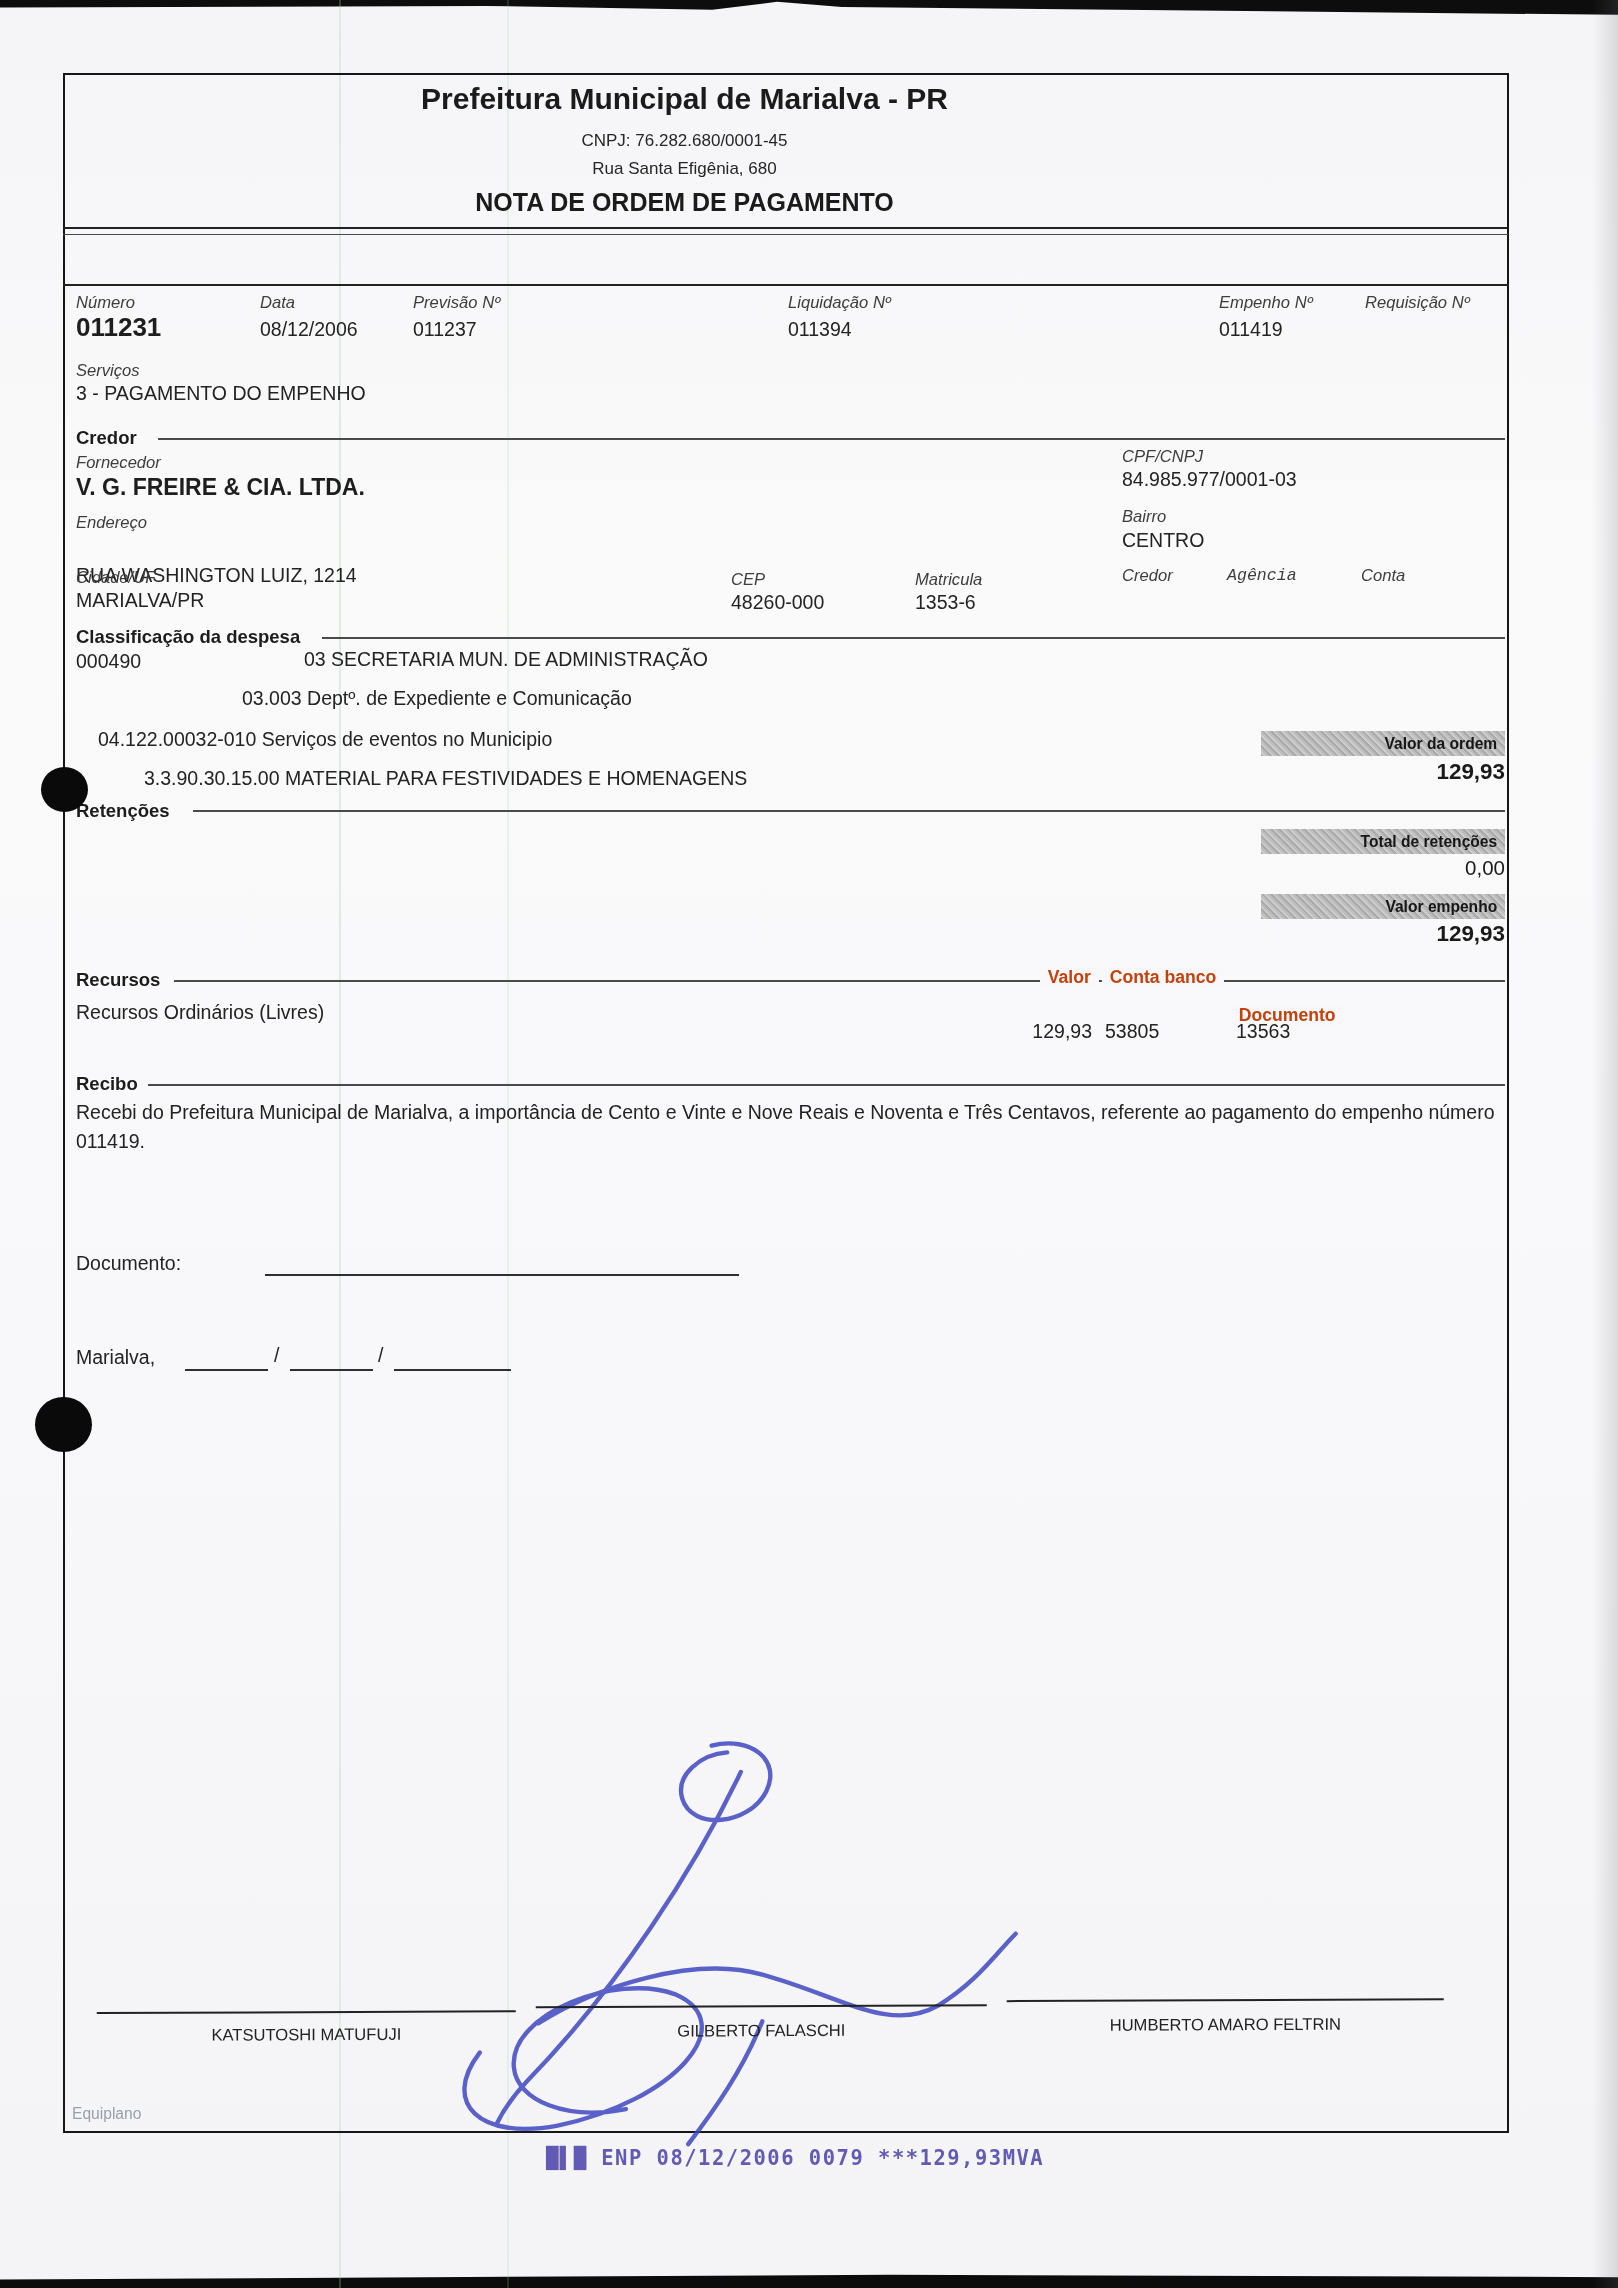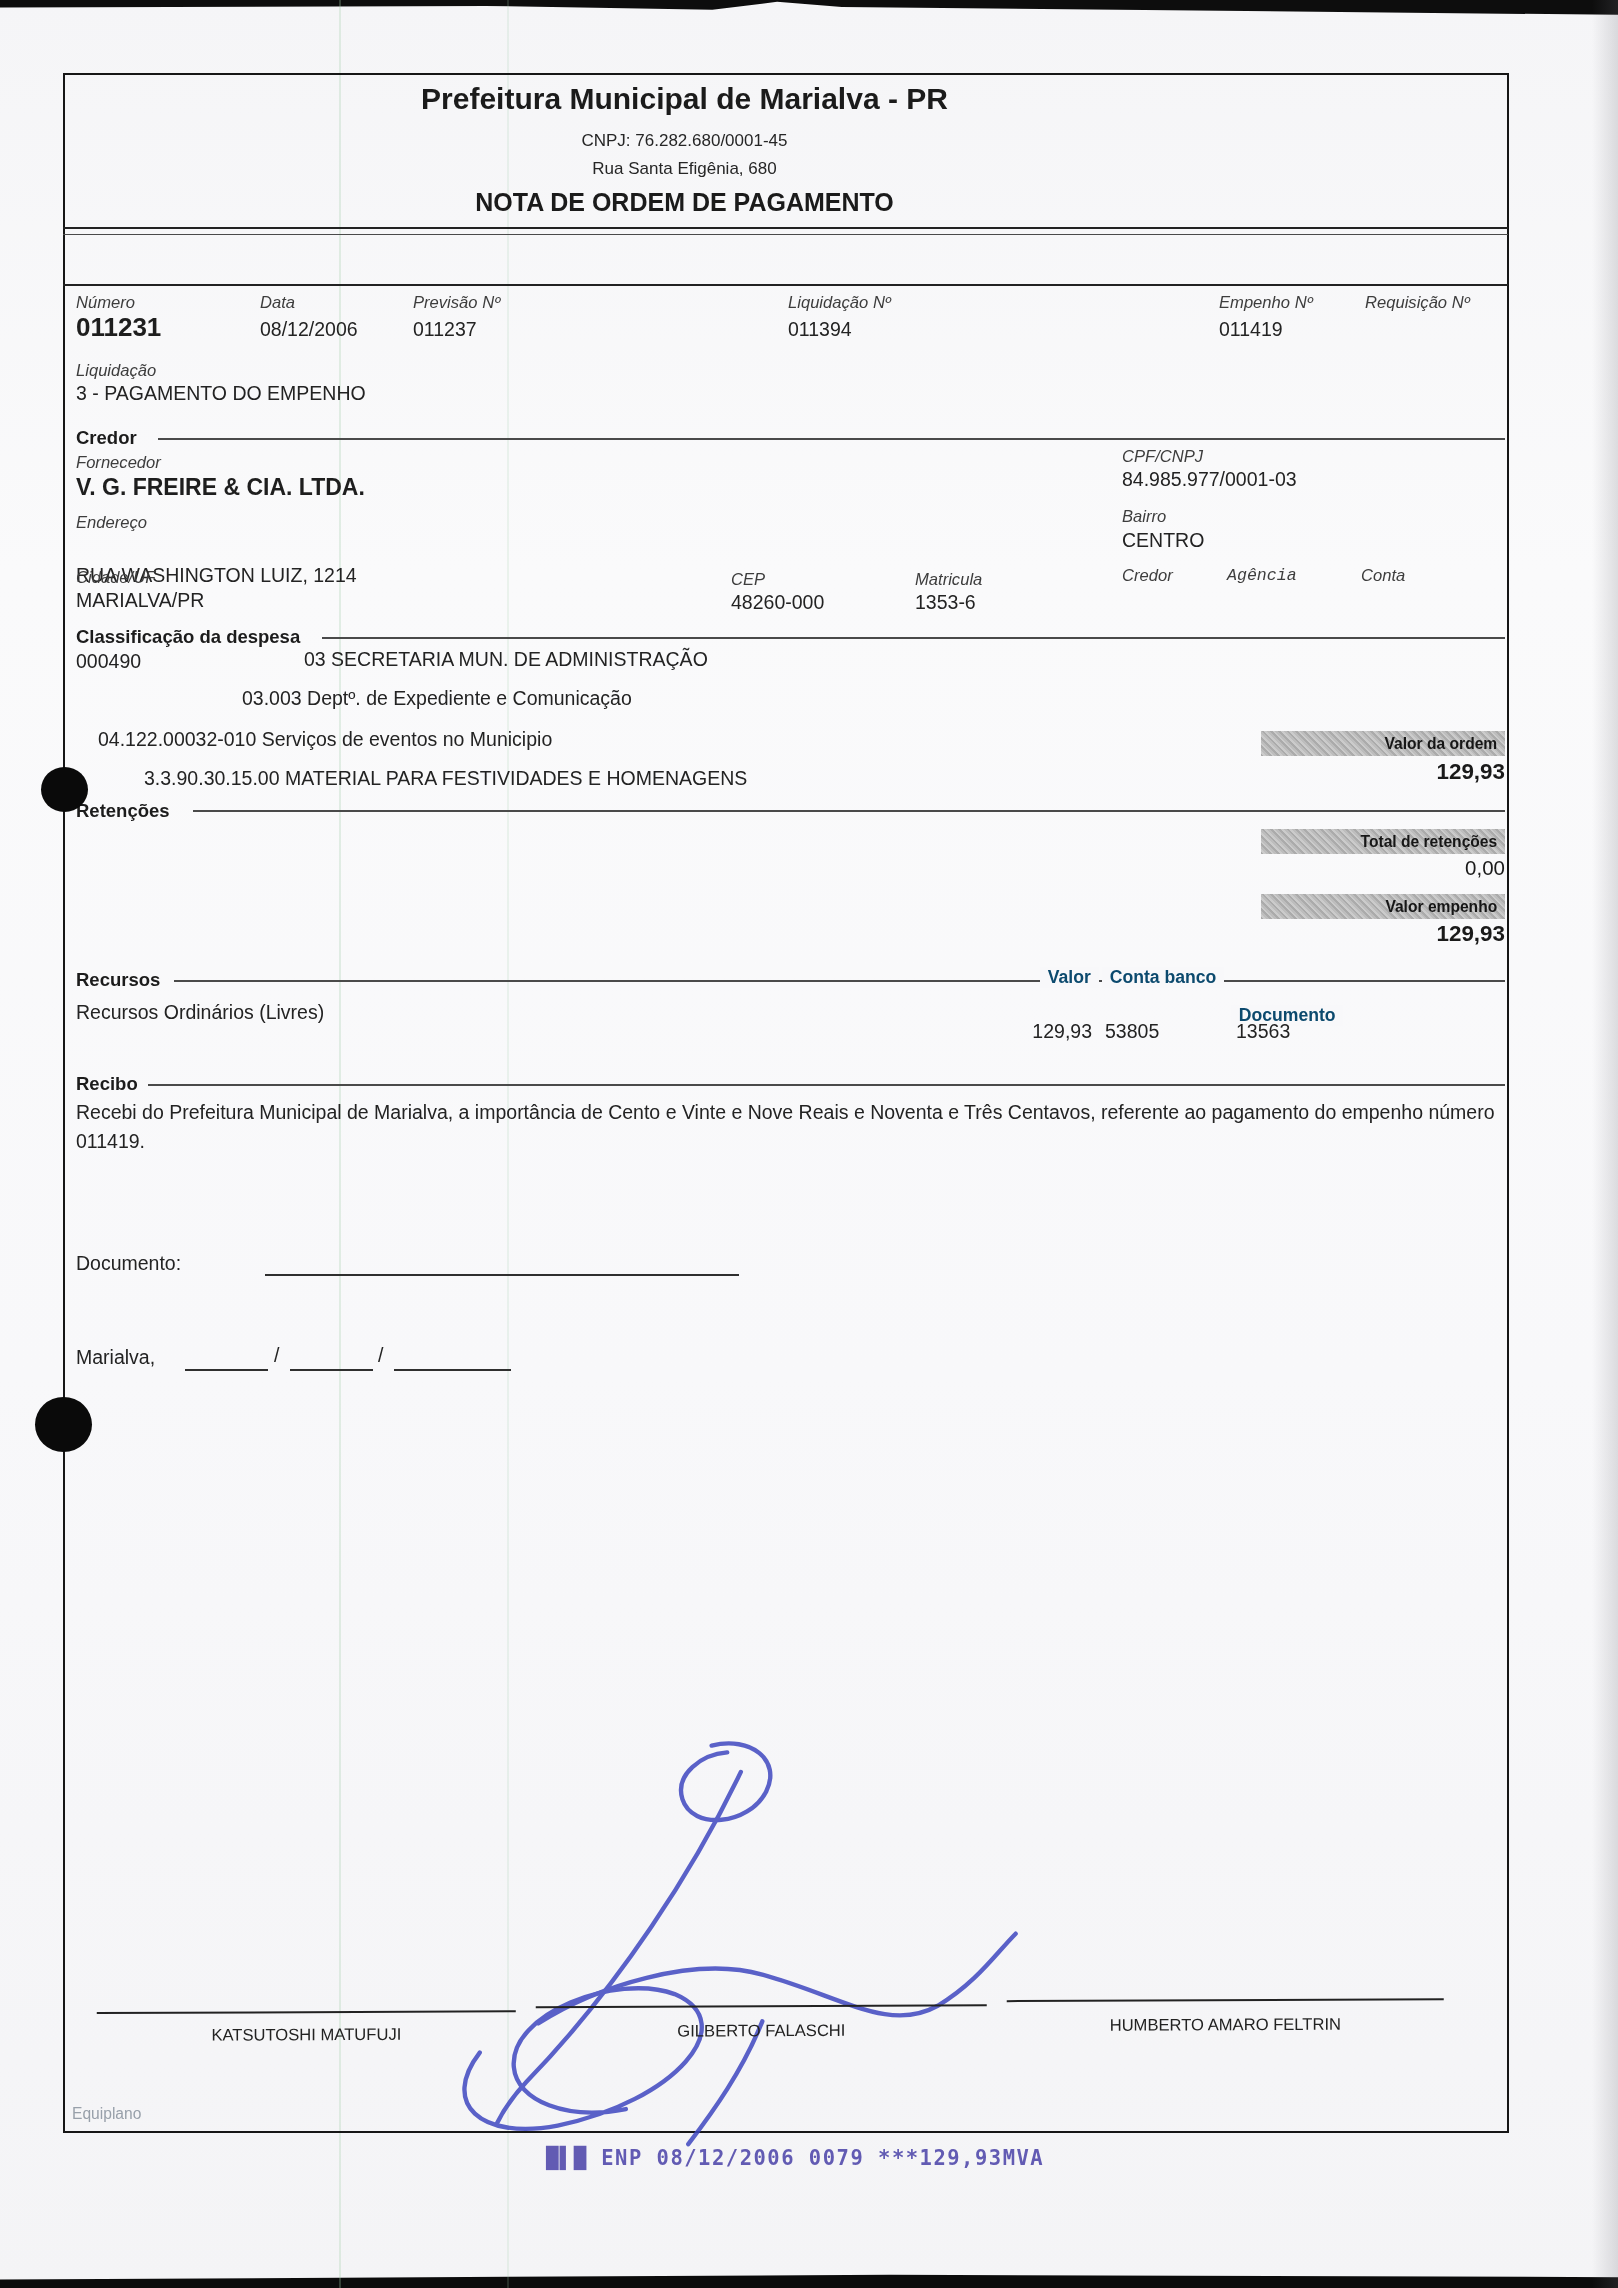--- a/index.html
+++ b/index.html
@@ -19,21 +19,21 @@
   .rl.heavy{border-top:2.9px solid #222;}
   .docborder{position:absolute;left:63px;top:73px;width:1442px;height:2056px;border:2.9px solid #161616;}
   .banner{position:absolute;width:244px;height:25px;
     background:repeating-linear-gradient(45deg,#ababab 0 2px,#cbcbcb 2px 3.9px,#bdbdbd 3.9px 5.9px);
     font-size:15.6px;font-weight:bold;color:#161616;text-align:right;line-height:25px;padding-right:7.8px;box-sizing:border-box;}
   .amt{position:absolute;width:244px;text-align:right;font-weight:bold;font-size:22.4px;color:#1a1a1a;}
   .amt.reg{font-weight:normal;font-size:20.5px;}
   .punch{position:absolute;background:#0a0a0a;border-radius:50%;}
   .blank{position:absolute;height:0;border-top:2px solid #2f2f2f;}
   .signame{position:absolute;text-align:center;font-size:16.6px;color:#222;}
-  .maskedlbl{position:absolute;white-space:nowrap;font-size:17.6px;font-weight:bold;color:#0c4a6e;
+  .maskedlbl{position:absolute;white-space:nowrap;font-size:17.6px;font-weight:bold;color:#c2410c;
     background:#f8f8fa;padding:0 7.8px;}
   .stamp{position:absolute;display:flex;align-items:center;gap:13.7px;
     font-family:"DejaVu Sans Mono", monospace;font-weight:bold;font-size:20.5px;
     color:#564fae;letter-spacing:1.5px;opacity:.92;}
   .topband{position:absolute;top:0;left:0;width:1619px;height:15.6px;background:#0d0d0d;
     clip-path:polygon(0 0,100% 0,100% 95%,52% 45%,48% 12%,44% 62%,30% 38%,0 48%);}
   .botband{position:absolute;top:2271px;left:0;width:1619px;height:17.6px;background:#0b0b0b;
     clip-path:polygon(0 48%,55% 22%,100% 35%,100% 100%,0 100%);}
   .streak{position:absolute;top:0;width:2px;height:100%;}
 </style>
@@ -63,21 +63,21 @@
   <div class="lb" style="left:788px;top:293px;">Liquidação Nº</div>
   <div class="lb" style="left:1219px;top:293px;">Empenho Nº</div>
   <div class="lb" style="left:1365px;top:293px;">Requisição Nº</div>
   <div class="vb" style="left:76px;top:312px;font-size:26px;">011231</div>
   <div class="vl" style="left:260px;top:318px;">08/12/2006</div>
   <div class="vl" style="left:413px;top:318px;">011237</div>
   <div class="vl" style="left:788px;top:318px;">011394</div>
   <div class="vl" style="left:1219px;top:318px;">011419</div>
   <div class="vl" style="left:1365px;top:318px;"></div>
 
-  <div class="lb" style="left:76px;top:361px;">Liquidação</div>
+  <div class="lb" style="left:76px;top:361px;">Serviços</div>
   <div class="vl" style="left:76px;top:382px;">3 - PAGAMENTO DO EMPENHO</div>
 
   <div class="sec" style="left:76px;top:427px;">Credor</div>
   <div class="rl" style="left:158px;top:438px;width:1347px;"></div>
   <div class="lb" style="left:76px;top:453px;">Fornecedor</div>
   <div class="vb" style="left:76px;top:474px;">V. G. FREIRE &amp; CIA. LTDA.</div>
   <div class="lb" style="left:1122px;top:447px;">CPF/CNPJ</div>
   <div class="vl" style="left:1122px;top:468px;">84.985.977/0001-03</div>
   <div class="lb" style="left:76px;top:513px;">Endereço</div>
   <div class="vl" style="left:76px;top:522px;margin-top:42px;">RUA WASHINGTON LUIZ, 1214</div>

